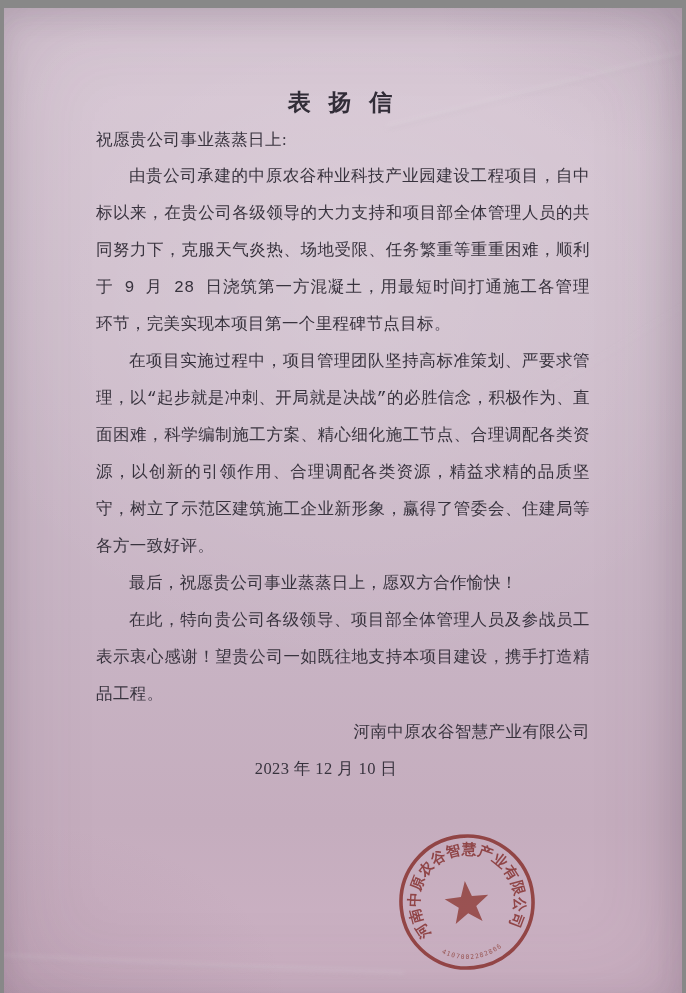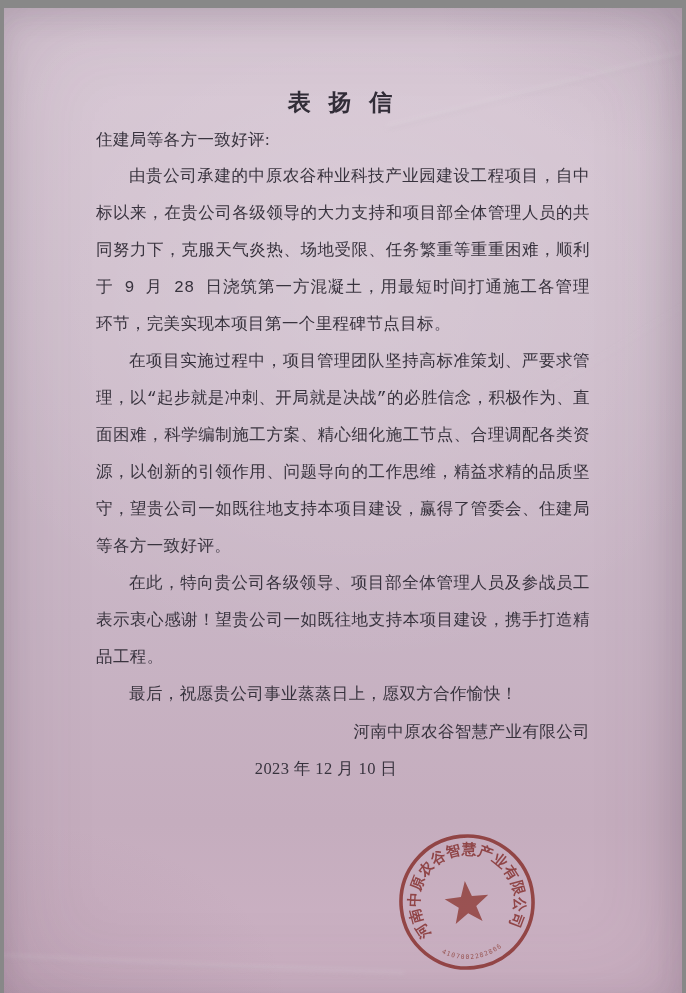--- a/index.html
+++ b/index.html
@@ -78,25 +78,25 @@
 <body>
 
 <div class="paper">
 
   <div class="crease crease-1"></div>
   <div class="crease crease-2"></div>
   <div class="crease crease-3"></div>
 
   <div class="content">
     <h1 class="title">表 扬 信</h1>
-    <p class="salutation">住建局等各方一致好评:</p>
+    <p class="salutation">祝愿贵公司事业蒸蒸日上:</p>
     <p class="para">由贵公司承建的中原农谷种业科技产业园建设工程项目，自中标以来，在贵公司各级领导的大力支持和项目部全体管理人员的共同努力下，克服天气炎热、场地受限、任务繁重等重重困难，顺利于 9 月 28 日浇筑第一方混凝土，用最短时间打通施工各管理环节，完美实现本项目第一个里程碑节点目标。</p>
-    <p class="para">在项目实施过程中，项目管理团队坚持高标准策划、严要求管理，以“起步就是冲刺、开局就是决战”的必胜信念，积极作为、直面困难，科学编制施工方案、精心细化施工节点、合理调配各类资源，以创新的引领作用、问题导向的工作思维，精益求精的品质坚守，望贵公司一如既往地支持本项目建设，赢得了管委会、住建局等各方一致好评。</p>
+    <p class="para">在项目实施过程中，项目管理团队坚持高标准策划、严要求管理，以“起步就是冲刺、开局就是决战”的必胜信念，积极作为、直面困难，科学编制施工方案、精心细化施工节点、合理调配各类资源，以创新的引领作用、合理调配各类资源，精益求精的品质坚守，树立了示范区建筑施工企业新形象，赢得了管委会、住建局等各方一致好评。</p>
+    <p class="para">最后，祝愿贵公司事业蒸蒸日上，愿双方合作愉快！</p>
     <p class="para">在此，特向贵公司各级领导、项目部全体管理人员及参战员工表示衷心感谢！望贵公司一如既往地支持本项目建设，携手打造精品工程。</p>
-    <p class="para">最后，祝愿贵公司事业蒸蒸日上，愿双方合作愉快！</p>
     <p class="signature">河南中原农谷智慧产业有限公司</p>
     <p class="date">2023 年 12 月 10 日</p>
   </div>
 
   <div class="seal">
     <svg viewBox="0 0 150 150">
       <defs>
         <path id="sealNameArc" d="M 33.4,99 A 48,48 0 1 1 116.6,99" fill="none"></path>
         <path id="sealNumArc" d="M 42.3,121.7 A 57,57 0 0 0 107.7,121.7" fill="none"></path>
       </defs>

